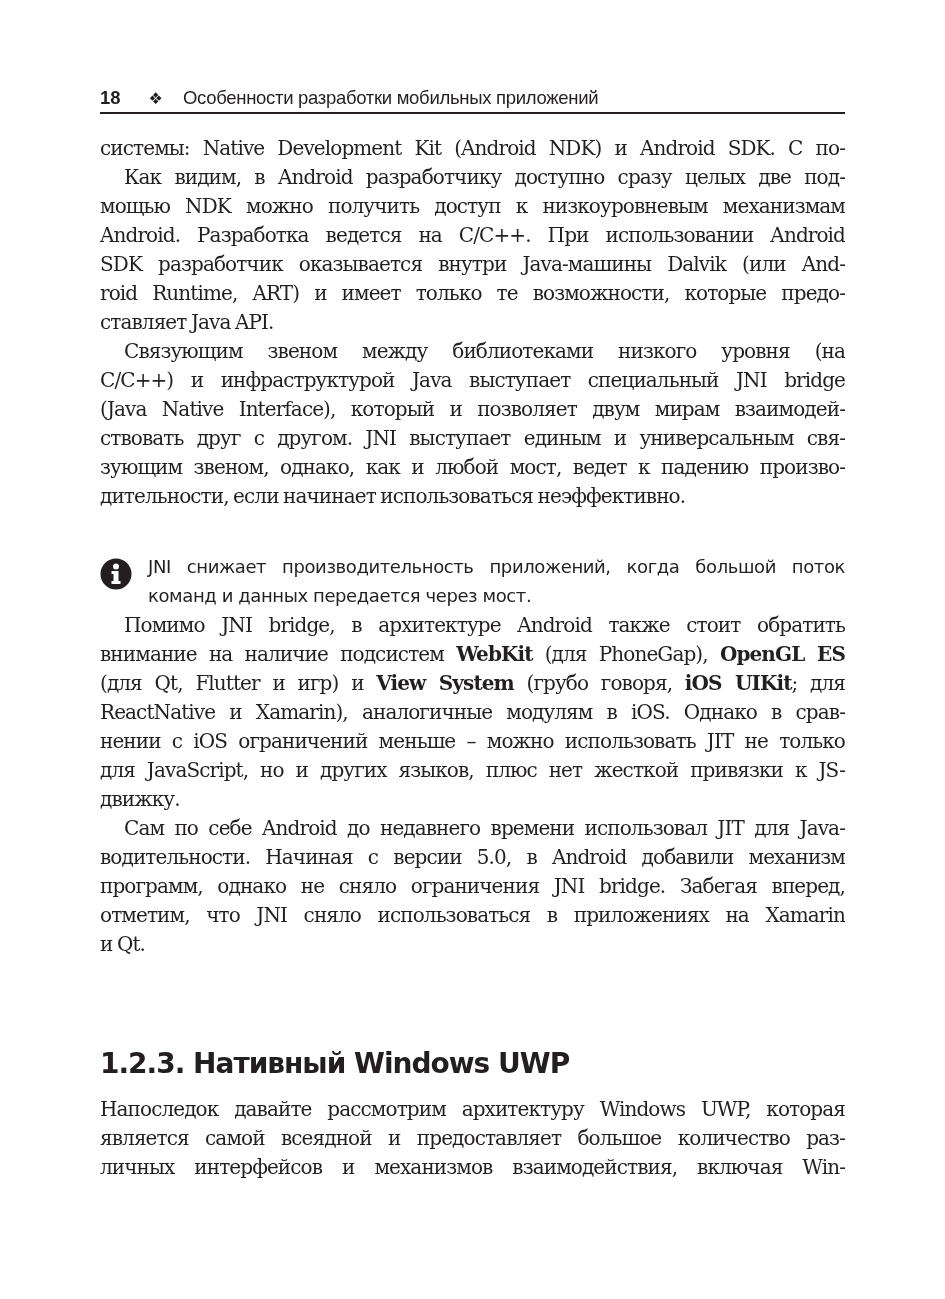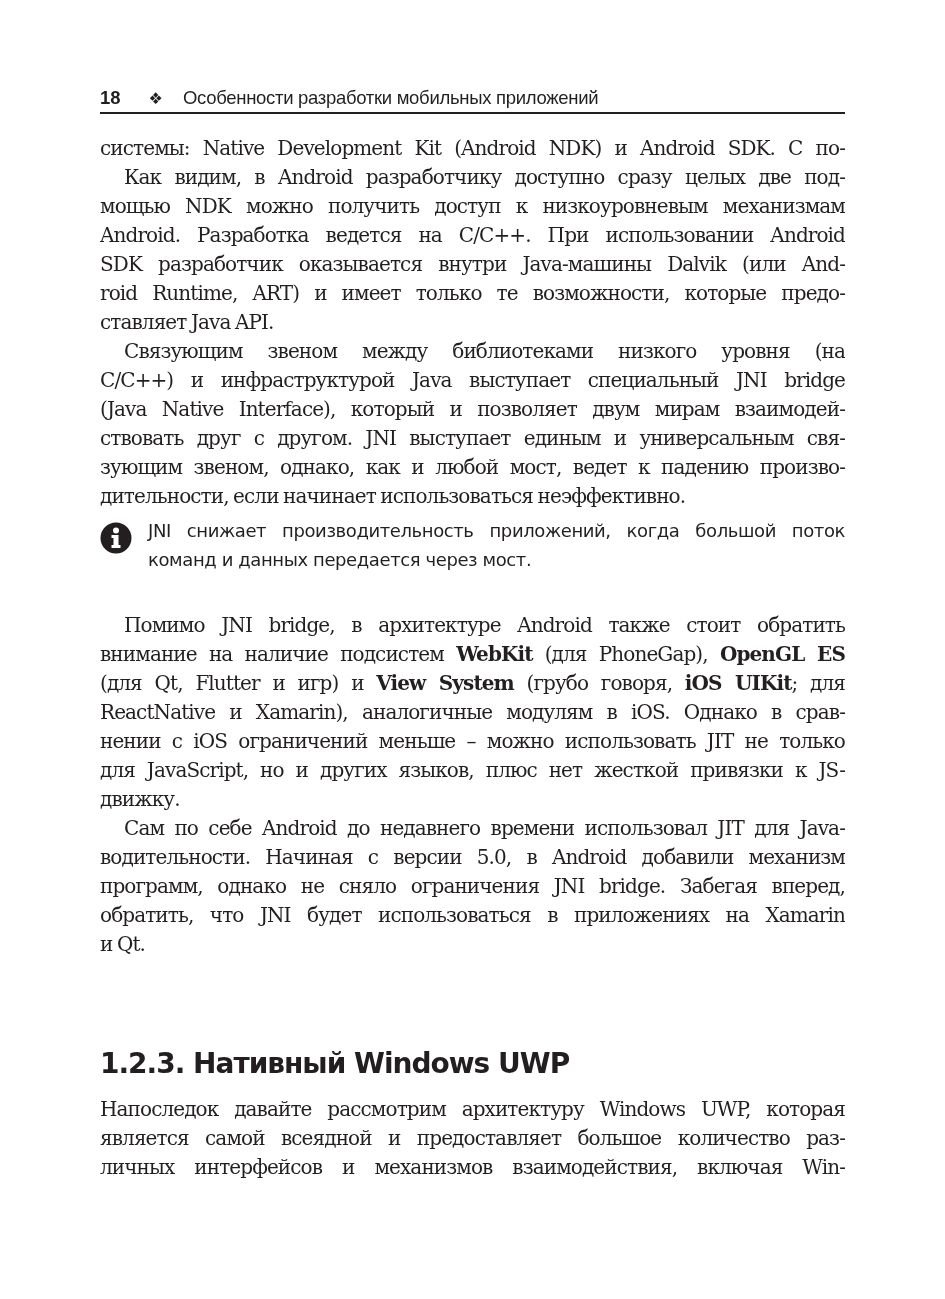--- a/index.html
+++ b/index.html
@@ -17,21 +17,21 @@
     .body-text {
       font-family: "DejaVu Serif", serif; font-size: 20px;
       line-height: 29px; text-align: justify; text-align-last: justify;
     }
     .para { position: absolute; left: 0; width: 745px; }
     .para .ln { display: block; height: 29px; white-space: nowrap; overflow: hidden;
       text-align: justify; text-align-last: justify; letter-spacing: -0.9px; word-spacing: -1px; }
     .para .ln.last { text-align-last: left; }
     .para .ln.indent { padding-left: 24px; }
     .note {
-      position: absolute; left: 0; top: 516px; width: 745px; display: flex;
+      position: absolute; left: 0; top: 552px; width: 745px; display: flex;
     }
     .note .icon { width: 32px; height: 32px; margin-top: 6px; flex: none; }
     .note .txt { margin-left: 16px; font-family: "DejaVu Sans", sans-serif; font-size: 18px; line-height: 29px; width: 697px; letter-spacing: -0.4px; }
     .note .txt .ln { display: block; white-space: nowrap; text-align: justify; text-align-last: justify; }
     .note .txt .ln.last { text-align-last: left; }
     .heading {
       position: absolute; left: 0; top: 1047px;
       font-family: "DejaVu Sans", sans-serif; font-weight: bold; font-size: 28px; letter-spacing: -1px; text-align: center;
     }
     b { font-weight: bold; }
@@ -85,21 +85,21 @@
     <span class="ln">ReactNative и Xamarin), аналогичные модулям в iOS. Однако в срав-</span>
     <span class="ln">нении с iOS ограничений меньше – можно использовать JIT не только</span>
     <span class="ln">для JavaScript, но и других языков, плюс нет жесткой привязки к JS-</span>
     <span class="ln last">движку.</span>
   </div>
 
   <div class="para body-text" style="top:814px;">
     <span class="ln indent">Сам по себе Android до недавнего времени использовал JIT для Java-</span>
     <span class="ln">водительности. Начиная с версии 5.0, в Android добавили механизм</span>
     <span class="ln">программ, однако не сняло ограничения JNI bridge. Забегая вперед,</span>
-    <span class="ln">обратить, что JNI будет использоваться в приложениях на Xamarin</span>
+    <span class="ln">отметим, что JNI сняло использоваться в приложениях на Xamarin</span>
     <span class="ln last">и Qt.</span>
   </div>
 
   <div class="heading">1.2.3. Нативный Windows UWP</div>
 
   <div class="para body-text" style="top:1095px;">
     <span class="ln">Напоследок давайте рассмотрим архитектуру Windows UWP, которая</span>
     <span class="ln">является самой всеядной и предоставляет большое количество раз-</span>
     <span class="ln">личных интерфейсов и механизмов взаимодействия, включая Win-</span>
   </div>

